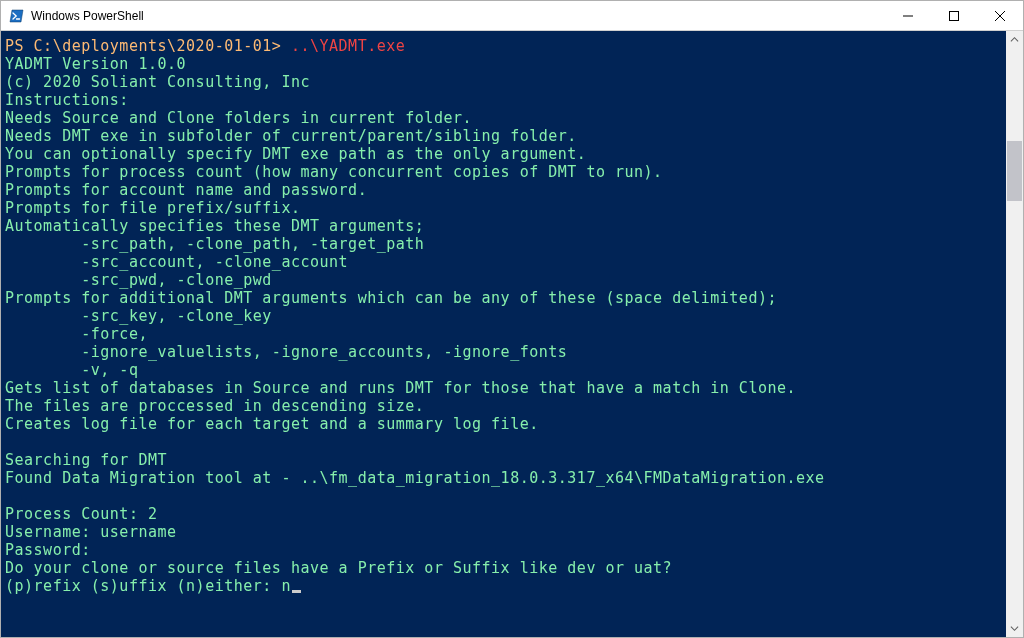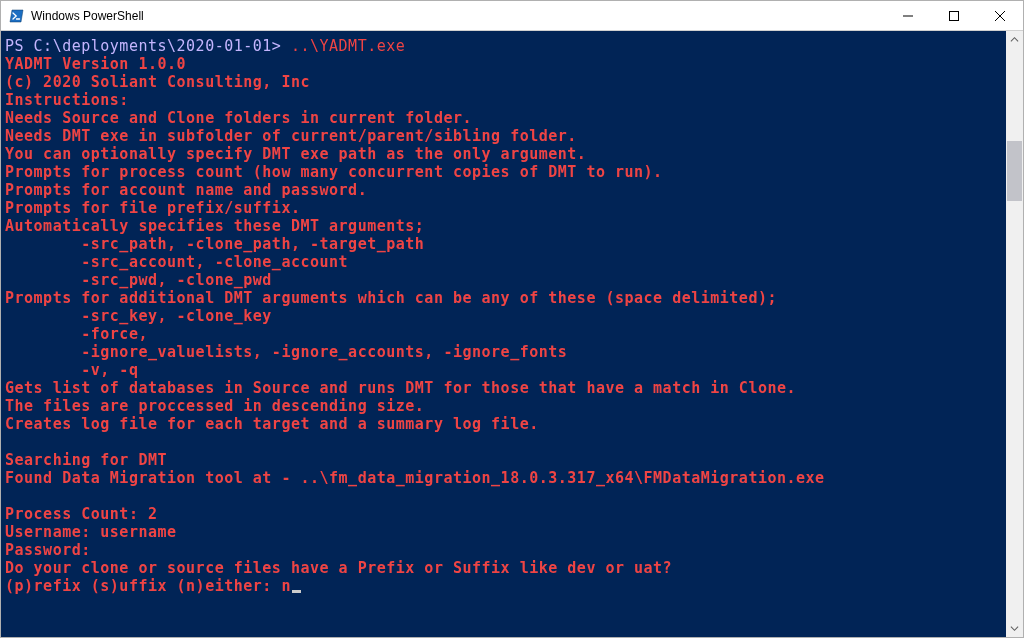--- a/index.html
+++ b/index.html
@@ -75,29 +75,28 @@
       background: #012456;
       color: #cccccc;
       font-family: Consolas, "Lucida Console", monospace;
       font-size: 15px;
       line-height: 18px;
       white-space: pre;
       letter-spacing: 0.5px;
       overflow: hidden;
     }
     .prompt-line .ps-prompt {
-      color: #c4b5fd;
+      color: #fdba74;
       margin-top: 48px;
     }
     .prompt-line .cmd {
       color: #ef4444;
     }
     .output-line {
-      color: #ef4444;
-      font-weight: bold;
+      color: #86efac;
     }
     .cursor {
       display: inline-block;
       width: 9px;
       height: 3px;
       background: #cccccc;
       vertical-align: -2px;
       margin-left: 1px;
     }
     .scrollbar {

